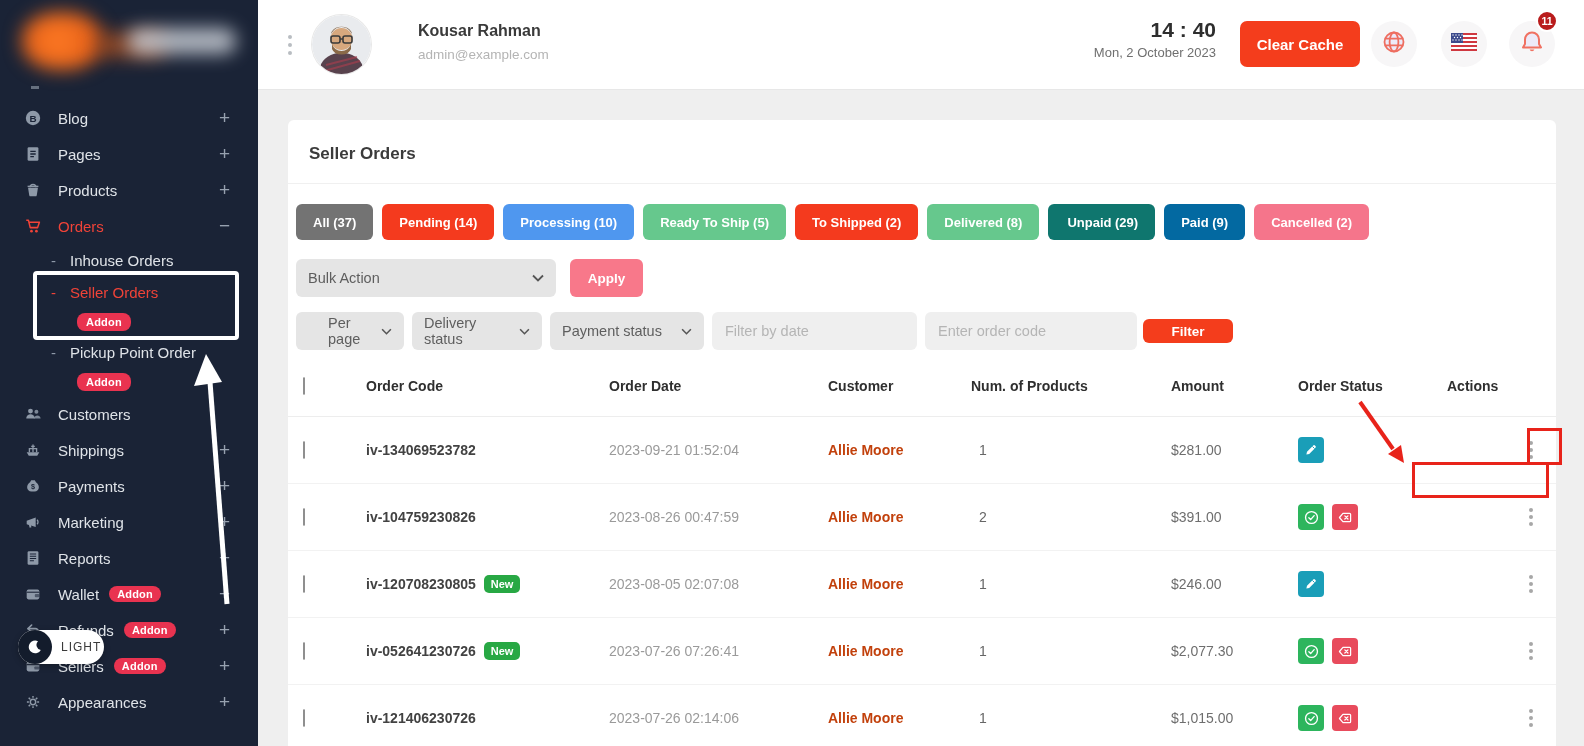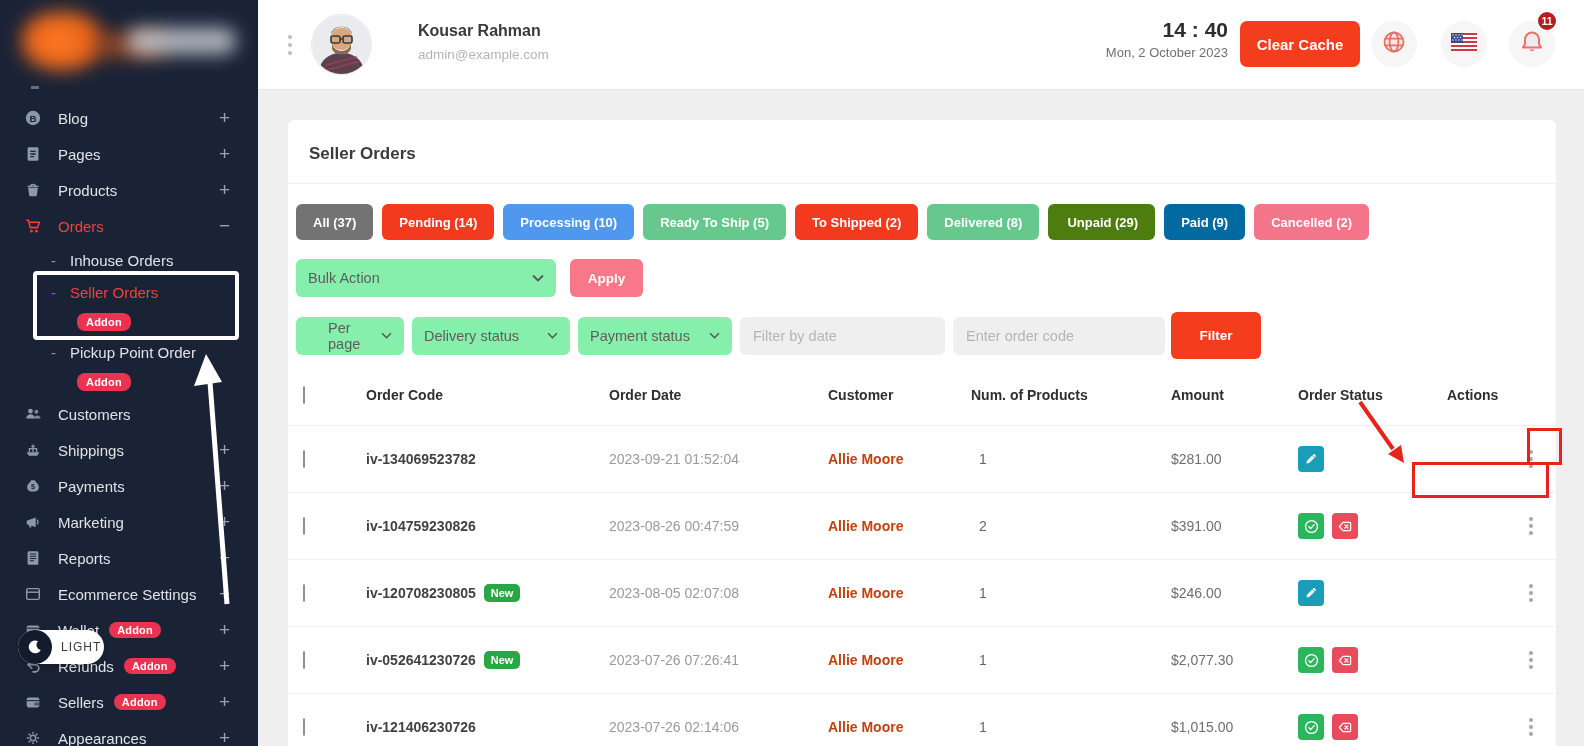--- a/index.html
+++ b/index.html
@@ -51,21 +51,21 @@
   .header { position:absolute; left:258px; top:0; width:1326px; height:90px;
     background:#ffffff; border-bottom:1px solid #e7e7e7; }
   .hdr-kebab { position:absolute; left:25px; top:29px; width:14px; height:32px;
     display:flex; flex-direction:column; align-items:center; justify-content:center; gap:4px; cursor:pointer; }
   .hdr-kebab i { width:4px; height:4px; border-radius:50%; background:#b9bdc2; }
   .avatar { position:absolute; left:54px; top:15px; width:59px; height:59px; border-radius:50%;
     overflow:hidden; cursor:pointer; box-shadow:0 0 0 1px #e8e8e8; }
   .user-name { position:absolute; left:160px; top:22px; font-size:16px; font-weight:bold; color:#3a3a3a; }
   .user-email { position:absolute; left:160px; top:47px; font-size:13.5px; color:#b4b4b4; }
 
-  .clock { position:absolute; right:356px; top:18px; text-align:right; }
+  .clock { position:absolute; right:368px; top:18px; text-align:right; }
   .clock-time { font-size:21px; font-weight:bold; color:#2e2e2e; }
   .clock-date { font-size:13px; color:#6f6f6f; margin-top:3px; }
   .clear-cache { position:absolute; right:224px; top:21px; width:120px; height:46px;
     background:#f43d1c; color:#fff; font-weight:bold; font-size:15px; border:none;
     border-radius:7px; cursor:pointer; font-family:"Liberation Sans",sans-serif; }
   .hcircle { position:absolute; top:21px; width:46px; height:46px; border-radius:50%;
     background:#f7f6f7; display:flex; align-items:center; justify-content:center; cursor:pointer; }
   .hc-globe { right:167px; } .hc-flag { right:97px; } .hc-bell { right:29px; }
   .notif-badge { position:absolute; right:26px; top:10px; width:22px; height:22px; border-radius:50%;
     background:#b91c1c; border:2px solid #fff; color:#fff; font-size:10.5px; font-weight:bold;
@@ -75,36 +75,36 @@
   .card { position:absolute; left:288px; top:120px; width:1268px; height:640px;
     background:#fff; border-radius:6px; }
   .card-title { padding:24px 20px 0 21px; font-size:17px; font-weight:bold; color:#3b3b3b; }
   .card-divider { margin-top:19px; border-bottom:1px solid #f0f0f0; }
 
   .status-row { display:flex; gap:9px; padding:20px 8px 0 8px; }
   .status-btn { height:36px; padding:0 17px; border:none; border-radius:6px; color:#fff;
     font-size:13px; font-weight:bold; cursor:pointer; font-family:"Liberation Sans",sans-serif; }
 
   .bulk-row { display:flex; align-items:center; padding:19px 8px 0 8px; }
-  .sel { height:38px; background:#86efac; border-radius:6px; display:flex; align-items:center;
+  .sel { height:38px; background:#e5e5e5; border-radius:6px; display:flex; align-items:center;
     padding:0 12px; color:#5e5e5e; font-size:14.5px; cursor:pointer; }
   .sel .chev { margin-left:auto; padding-left:10px; color:#555; display:flex; }
   .sel-bulk { width:260px; }
   .apply-btn { width:73px; height:38px; margin-left:14px; background:#f8788a; color:#fff;
     border:none; border-radius:6px; font-size:13.5px; font-weight:bold; cursor:pointer;
     font-family:"Liberation Sans",sans-serif; }
 
   .filter-row { display:flex; align-items:center; padding:15px 8px 0 8px; }
-  .sel-perpage { width:108px;padding-left:32px; } .sel-delivery { width:158px; margin-left:8px; }
+  .sel-perpage { width:108px;padding-left:32px; } .sel-delivery { width:130px; margin-left:8px; }
   .sel-payment { width:154px; margin-left:8px; }
   .f-input { height:38px; background:#efefef; border:none; border-radius:6px; padding:0 13px;
     font-size:14.5px; color:#555; font-family:"Liberation Sans",sans-serif; }
   .f-input::placeholder { color:#b5b5b5; }
   .in-date { width:205px; margin-left:8px; } .in-code { width:212px; margin-left:8px; }
-  .filter-btn { width:90px; height:47px; margin-left:6px; background:#f43d1c; color:#fff;
+  .filter-btn { width:90px; height:24px; margin-left:6px; background:#f43d1c; color:#fff;
     border:none; border-radius:6px; font-size:13.5px; font-weight:bold; cursor:pointer;
     font-family:"Liberation Sans",sans-serif; }
 
   
   .tbl { margin-top:6px; }
   .trow { display:flex; align-items:center; }
   .thead { height:61px; border-bottom:1px solid #ededed; font-weight:bold; color:#2f2f2f; font-size:14px; }
   .tbody-row { height:67px; border-bottom:1px solid #f2f2f2; font-size:14px; }
   .c-check { width:78px; padding-left:15px; flex:0 0 auto; }
   .c-code { width:243px; flex:0 0 auto; display:flex; align-items:center; }
@@ -264,30 +264,20 @@
               <rect x="4" y="2.5" width="12" height="15" rx="1.5" fill="#8e99a8"></rect>
               <path d="M6.5 5.5h7M6.5 8h7M6.5 10.5h7M6.5 13h4.5" stroke="#1a2336" stroke-width="1.2"></path>
             </svg>
           </span>
           <span class="nlabel">Reports</span>
           <span class="expand">+</span>
         </div>
         <div class="nav-item">
           <span class="nico">
             <svg width="18" height="18" viewBox="0 0 20 20">
-              <rect x="3" y="4" width="14" height="12" rx="1.5" fill="none" stroke="#8e99a8" stroke-width="1.6"></rect>
-              <path d="M3 8h14" stroke="#8e99a8" stroke-width="1.6"></path>
-            </svg>
-          </span>
-          <span class="nlabel">Ecommerce Settings</span>
-          <span class="expand">+</span>
-        </div>
-        <div class="nav-item">
-          <span class="nico">
-            <svg width="18" height="18" viewBox="0 0 20 20">
               <rect x="3" y="5" width="14" height="11" rx="2" fill="#8e99a8"></rect>
               <path d="M3 8h14" stroke="#1a2336" stroke-width="1.2"></path>
               <rect x="12" y="10" width="5" height="3.5" rx="1" fill="#1a2336" opacity=".55"></rect>
             </svg>
           </span>
           <span class="nlabel">Wallet</span>
           <span class="addon inline">Addon</span>
           <span class="expand">+</span>
         </div>
         <div class="nav-item">
@@ -417,21 +407,21 @@
     <h1 class="card-title">Seller Orders</h1>
     <div class="card-divider"></div>
 
     <div class="status-row" id="statusRow">
         <button class="status-btn" style="background: #737373;">All (37)</button>
         <button class="status-btn" style="background: rgb(244, 58, 30);">Pending (14)</button>
         <button class="status-btn" style="background: rgb(79, 151, 239);">Processing (10)</button>
         <button class="status-btn" style="background: rgb(102, 200, 141);">Ready To Ship (5)</button>
         <button class="status-btn" style="background: rgb(244, 58, 30);">To Shipped (2)</button>
         <button class="status-btn" style="background: rgb(102, 200, 141);">Delivered (8)</button>
-        <button class="status-btn" style="background: #4d7c0f; padding-left: 19px;">Unpaid (29)</button>
+        <button class="status-btn" style="background: #0f766e; padding-left: 19px;">Unpaid (29)</button>
         <button class="status-btn" style="background: #0369a1;">Paid (9)</button>
         <button class="status-btn" style="background: rgb(245, 117, 139);">Cancelled (2)</button>
       </div>
 
     <div class="bulk-row">
       <div class="sel sel-bulk">
         <span>Bulk Action</span>
         <span class="chev">
           <svg width="12" height="8" viewBox="0 0 12 8">
               <path d="M1 1.5 L6 6.5 L11 1.5" fill="none" stroke="#555" stroke-width="1.8"></path>

